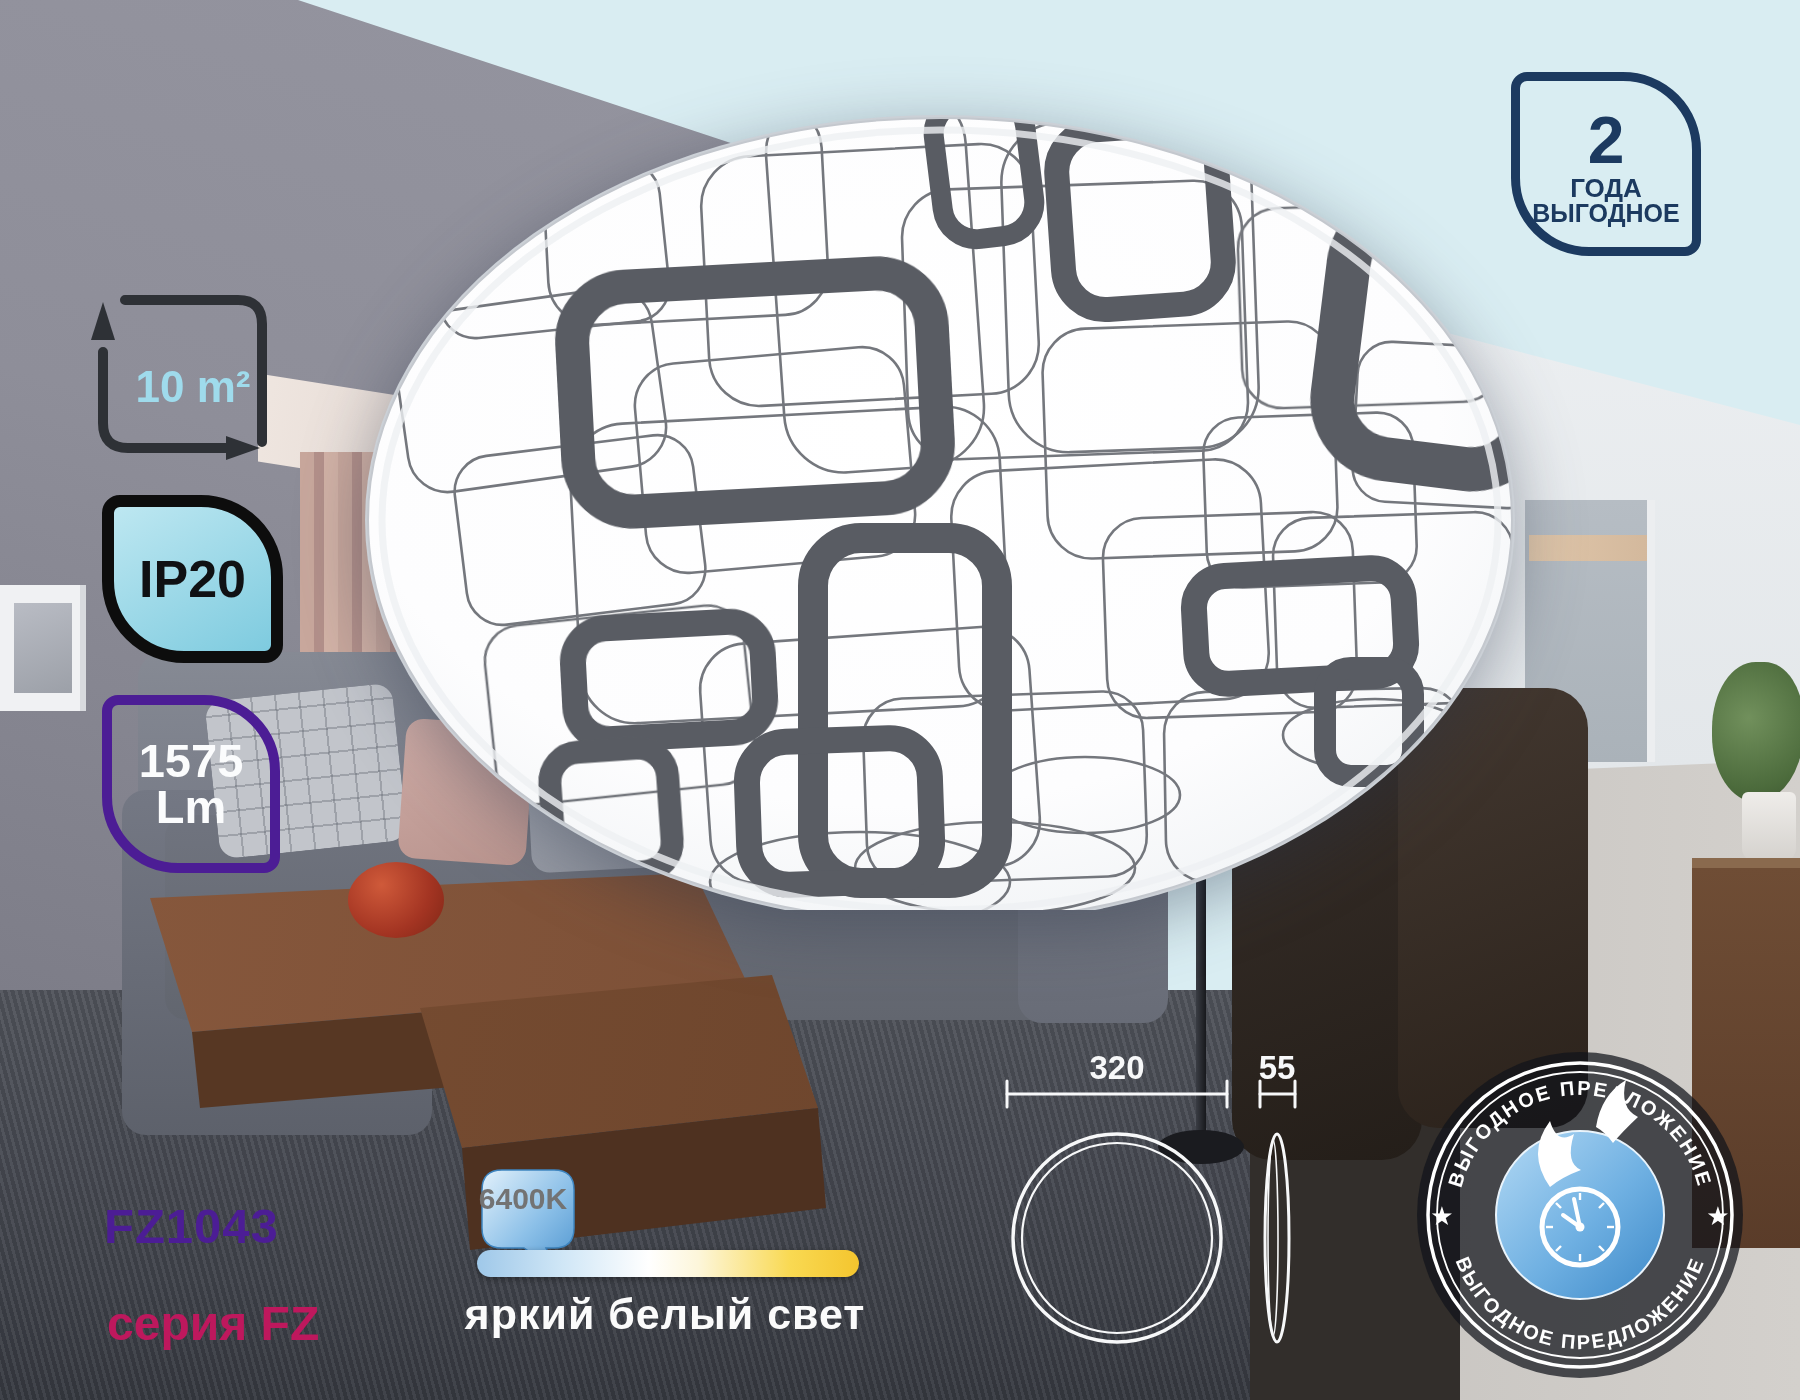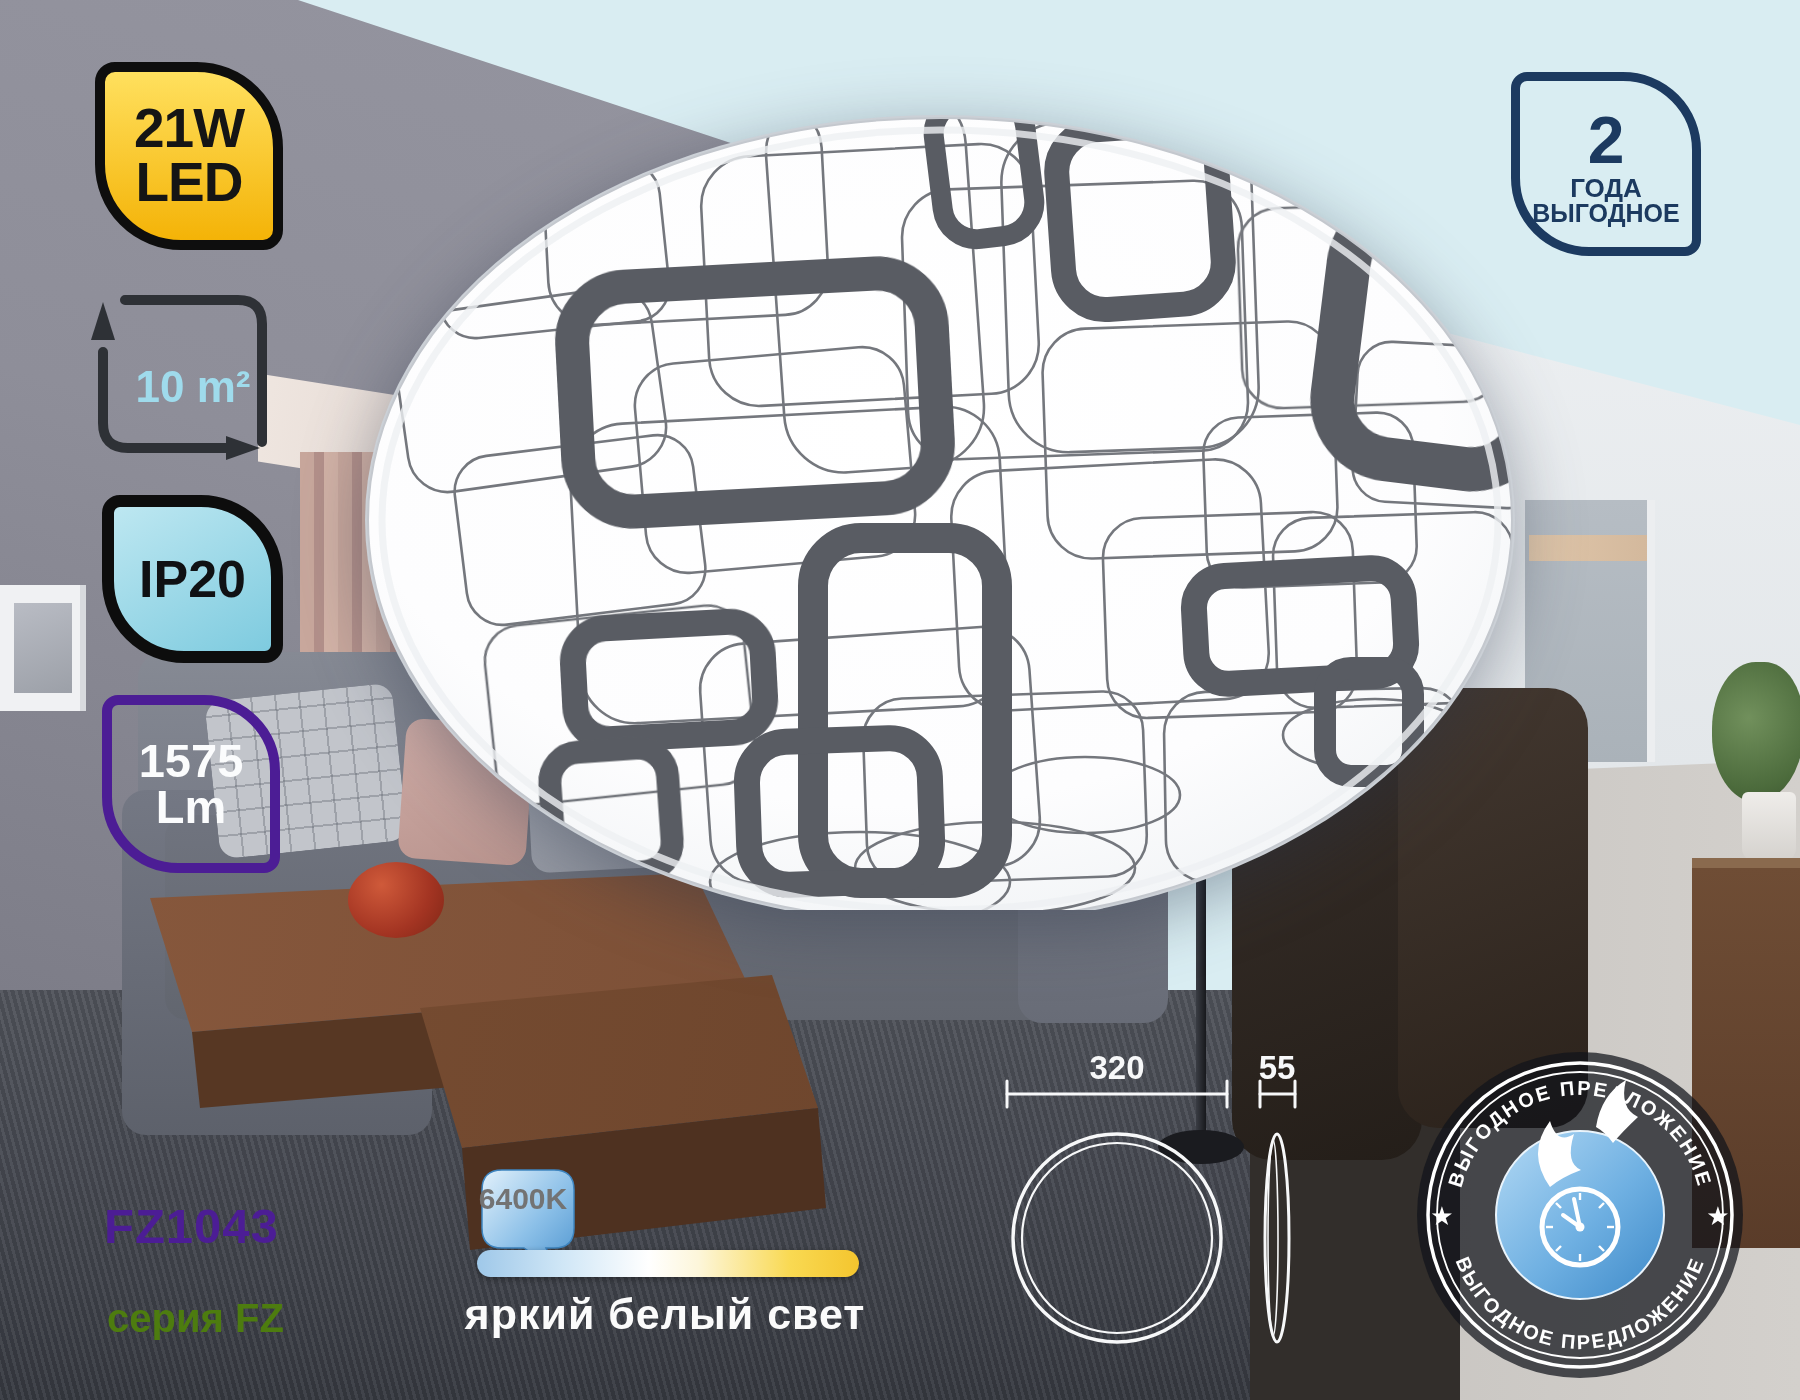--- a/index.html
+++ b/index.html
@@ -90,21 +90,21 @@
   .b-volt{left:100px;top:900px;width:179px;height:200px;border:10px solid #fbfcfd;
     border-radius:16px 76px 16px 76px;color:#fbfcfd;font-size:47px;}
   .b-warranty{left:1511px;top:72px;width:190px;height:184px;border:9px solid #1c3a60;
     border-radius:16px 78px 16px 78px;color:#1c3a60;padding-top:4px;}
   .b-warranty .num{font-size:66px;font-weight:bold;line-height:1;}
   .b-warranty .t1{font-size:26px;font-weight:bold;margin-top:3px;}
   .b-warranty .t2{font-size:25px;font-weight:bold;}
   .area-text{left:118px;top:362px;width:150px;text-align:center;color:#9fdbec;
     font-size:44px;font-weight:bold;}
   .model{left:104px;top:1198px;color:#4c1d95;font-size:49px;font-weight:bold;letter-spacing:1px;}
-  .series{left:107px;top:1296px;color:#4d7c0f;font-size:40px;font-weight:bold;}
+  .series{left:107px;top:1296px;color:#be185d;font-size:48px;font-weight:bold;}
   .kelvin-text{left:470px;top:1182px;width:106px;text-align:center;color:#737373;
     font-size:30px;font-weight:bold;}
   .grad-bar{left:477px;top:1250px;width:382px;height:27px;border-radius:14px;
     background:linear-gradient(90deg,#9fc8e9 0%,#cfe6f6 22%,#ffffff 45%,#fdf6da 58%,#f9d952 82%,#f4c52e 100%);
     box-shadow:0 2px 6px rgba(0,0,0,.35);}
   .light-caption{left:445px;top:1290px;width:440px;text-align:center;color:#fbfbfb;
     font-size:43px;font-weight:600;letter-spacing:1px;}
 </style>
 </head>
 <body>
@@ -204,24 +204,20 @@
         <rect x="234" y="535" width="190" height="111" rx="34" stroke-width="26" transform="rotate(-3 329 590)"></rect>
         <rect x="212" y="660" width="118" height="124" rx="30" stroke-width="23" transform="rotate(-4 271 722)"></rect>
         <rect x="855" y="482" width="210" height="108" rx="32" stroke-width="26" transform="rotate(-3 960 536)"></rect>
         <rect x="985" y="578" width="88" height="108" rx="26" stroke-width="22"></rect>
       </g>
     </g>
     <ellipse cx="600" cy="430" rx="558" ry="390" fill="none" stroke="#eef0f3" stroke-width="7" opacity="0.8"></ellipse>
     <ellipse cx="600" cy="430" rx="572" ry="402" fill="none" stroke="#c4c8ce" stroke-width="2"></ellipse>
   </svg>
 
-  <div class="abs badge b-power">
-    <div>21W</div>
-    <div>LED</div>
-  </div>
 
   <svg class="abs" style="left:90px;top:290px;" width="200" height="185" viewBox="0 0 200 185">
     <g stroke="#2e3136" stroke-width="10" fill="none" stroke-linecap="round">
       <path d="M35,10 H148 Q172,10 172,34 V152"></path>
       <path d="M13,62 V133 Q13,158 38,158 H140"></path>
     </g>
     <g fill="#2e3136" stroke="none">
       <polygon points="13,12 1,50 25,50"></polygon>
       <polygon points="170,158 136,146 136,170"></polygon>
     </g>

